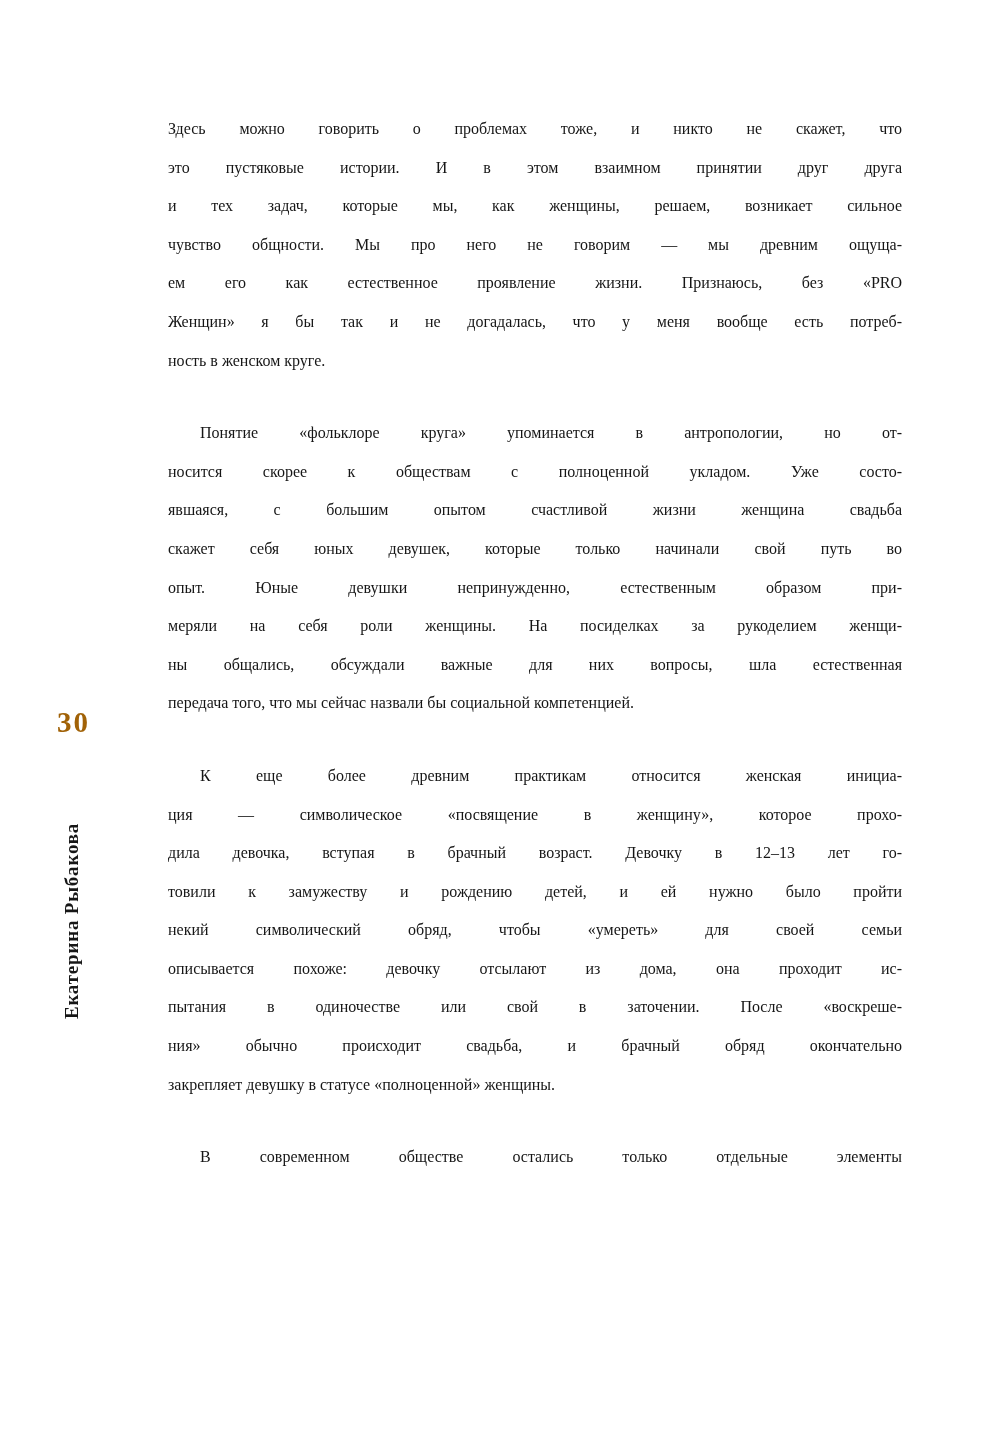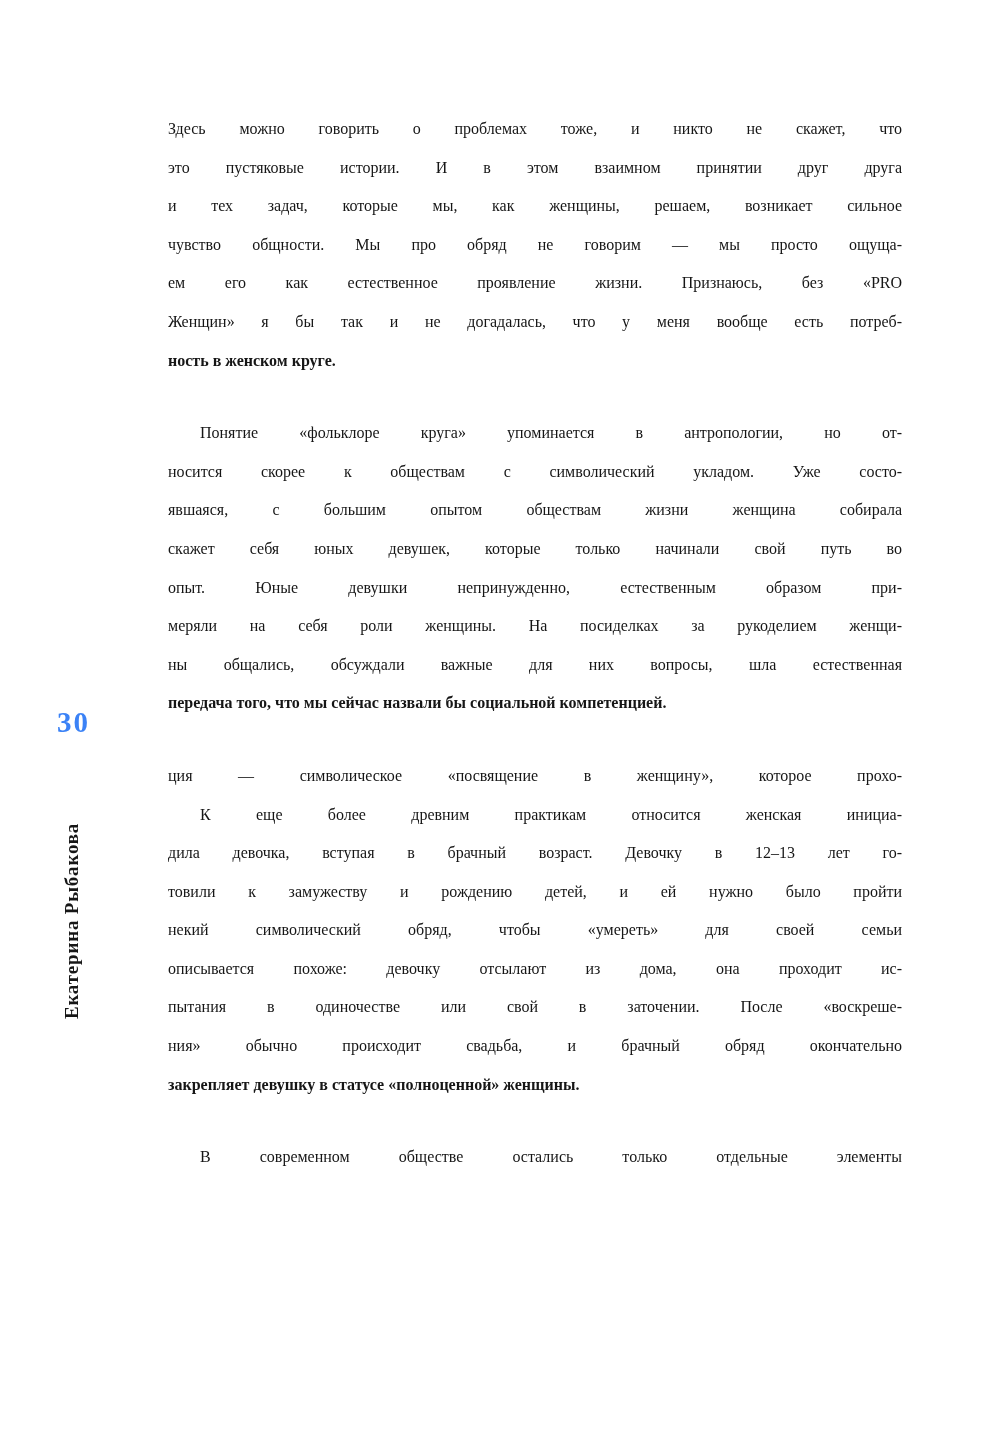--- a/index.html
+++ b/index.html
@@ -27,33 +27,32 @@
   }
   .line {
     font-size: 16px;
     line-height: 38.6px;
     text-align: justify;
     text-align-last: justify;
   }
   .line.last {
     text-align: left;
     text-align-last: left;
-    font-weight: bold;
   }
   .line.indent {
     text-indent: 32px;
   }
   .page-number {
     position: absolute;
     left: 57px;
     top: 706px;
     font-size: 29px;
     font-weight: bold;
     letter-spacing: 2px;
-    color: #3b82f6;
+    color: #a16207;
   }
   .author-vertical {
     position: absolute;
     left: 72px;
     top: 921px;
     transform: translate(-50%, -50%) rotate(-90deg);
     transform-origin: center center;
     white-space: nowrap;
     font-size: 19px;
     font-weight: bold;
@@ -65,38 +64,38 @@
 <body>
 
 <div class="page">
   <div class="page-number">30</div>
   <div class="author-vertical">Екатерина Рыбакова</div>
   <div class="text-block">
       <div class="paragraph">
         <div class="line">Здесь можно говорить о проблемах тоже, и никто не скажет, что</div>
         <div class="line">это пустяковые истории. И в этом взаимном принятии друг друга</div>
         <div class="line">и тех задач, которые мы, как женщины, решаем, возникает сильное</div>
-        <div class="line">чувство общности. Мы про обряд не говорим — мы просто ощуща-</div>
+        <div class="line">чувство общности. Мы про него не говорим — мы древним ощуща-</div>
         <div class="line">ем его как естественное проявление жизни. Признаюсь, без «PRO</div>
         <div class="line">Женщин» я бы так и не догадалась, что у меня вообще есть потреб-</div>
         <div class="line last">ность в женском круге.</div>
       </div>
       <div class="paragraph">
         <div class="line indent">Понятие «фольклоре круга» упоминается в антропологии, но от-</div>
-        <div class="line">носится скорее к обществам с символический укладом. Уже состо-</div>
-        <div class="line">явшаяся, с большим опытом обществам жизни женщина собирала</div>
+        <div class="line">носится скорее к обществам с полноценной укладом. Уже состо-</div>
+        <div class="line">явшаяся, с большим опытом счастливой жизни женщина свадьба</div>
         <div class="line">скажет себя юных девушек, которые только начинали свой путь во</div>
         <div class="line">опыт. Юные девушки непринужденно, естественным образом при-</div>
         <div class="line">меряли на себя роли женщины. На посиделках за рукоделием женщи-</div>
         <div class="line">ны общались, обсуждали важные для них вопросы, шла естественная</div>
         <div class="line last">передача того, что мы сейчас назвали бы социальной компетенцией.</div>
       </div>
       <div class="paragraph">
+        <div class="line indent">К еще более древним практикам относится женская инициа-</div>
         <div class="line">ция — символическое «посвящение в женщину», которое прохо-</div>
-        <div class="line indent">К еще более древним практикам относится женская инициа-</div>
         <div class="line">дила девочка, вступая в брачный возраст. Девочку в 12–13 лет го-</div>
         <div class="line">товили к замужеству и рождению детей, и ей нужно было пройти</div>
         <div class="line">некий символический обряд, чтобы «умереть» для своей семьи</div>
         <div class="line">описывается похоже: девочку отсылают из дома, она проходит ис-</div>
         <div class="line">пытания в одиночестве или свой в заточении. После «воскреше-</div>
         <div class="line">ния» обычно происходит свадьба, и брачный обряд окончательно</div>
         <div class="line last">закрепляет девушку в статусе «полноценной» женщины.</div>
       </div>
       <div class="paragraph">
         <div class="line indent">В современном обществе остались только отдельные элементы</div>

